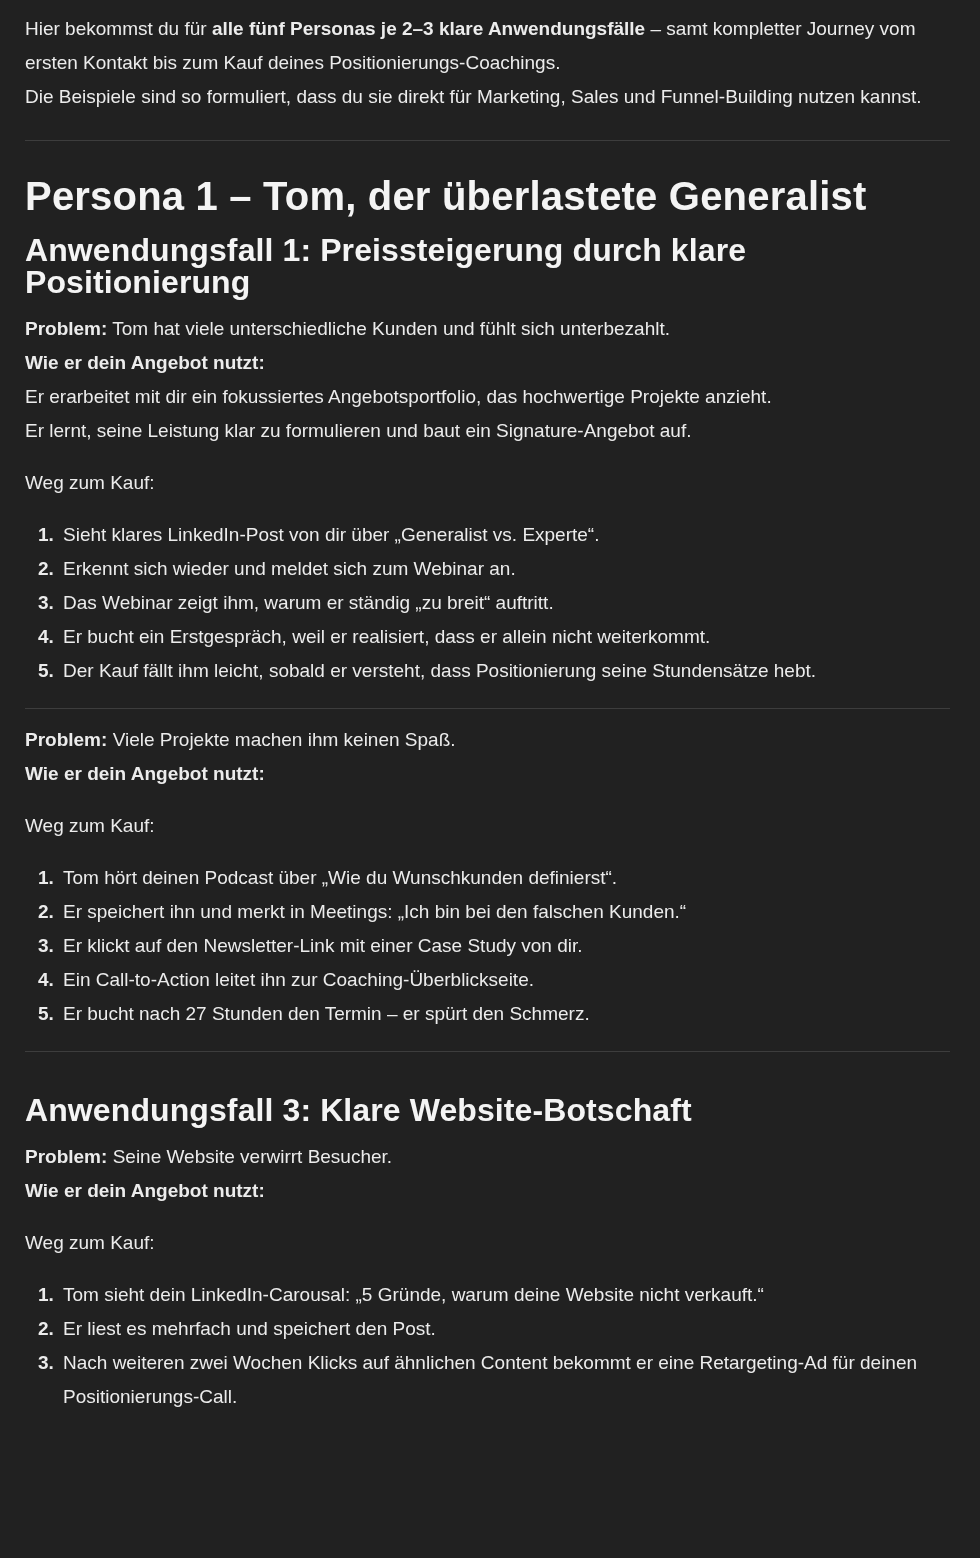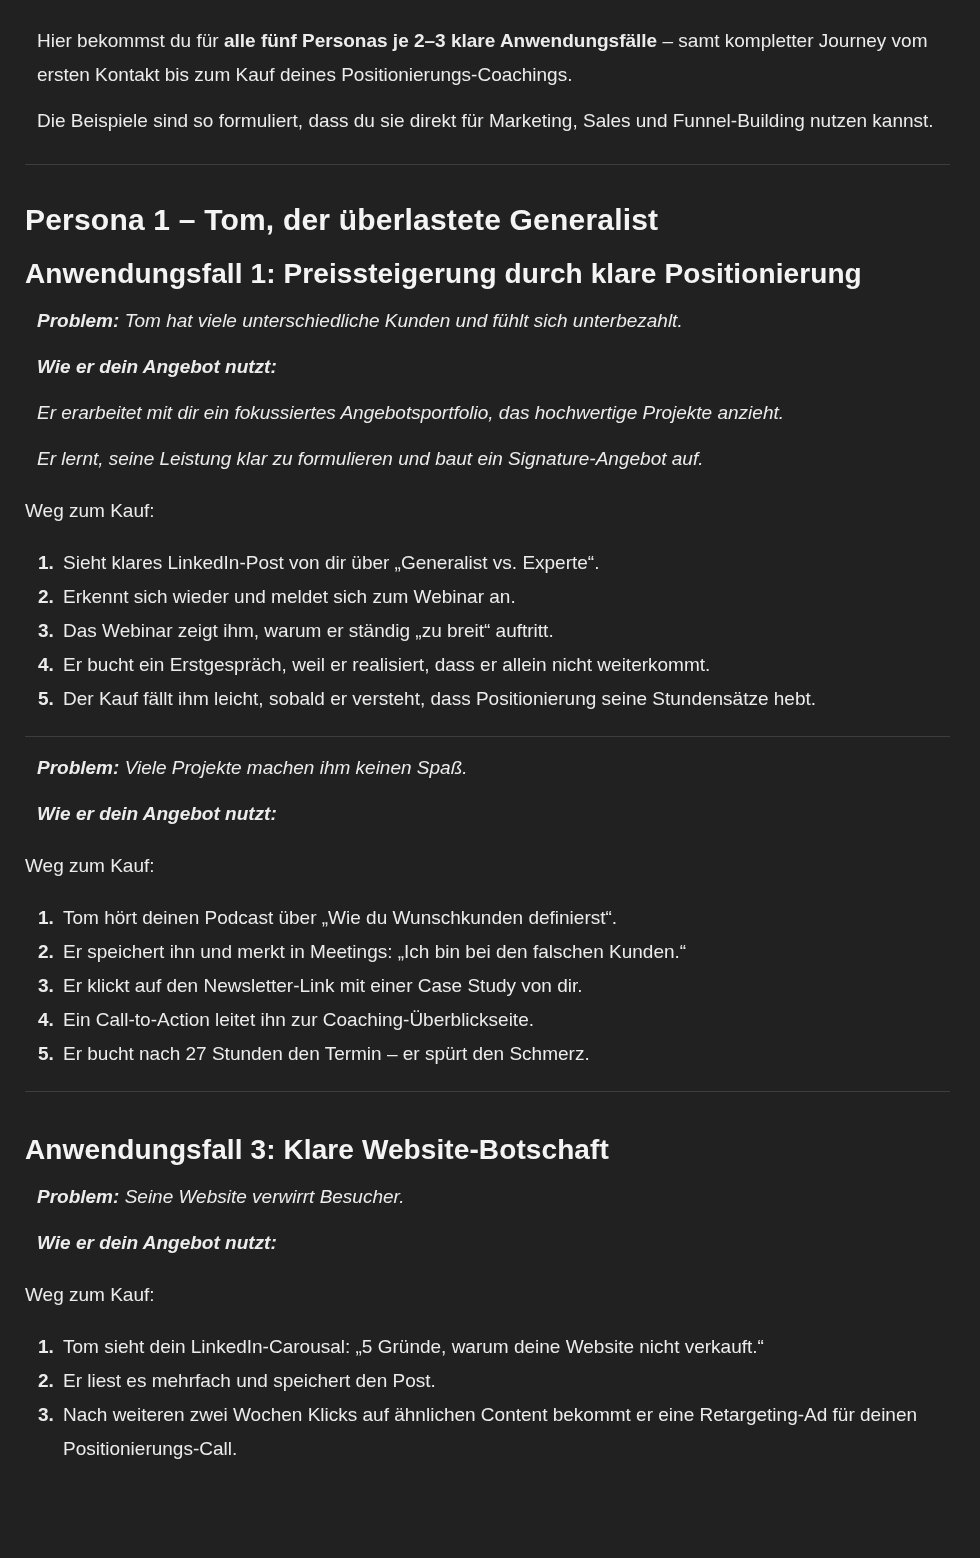--- a/index.html
+++ b/index.html
@@ -10,46 +10,46 @@
     color: #ececec;
     font-family: "Liberation Sans", sans-serif;
     font-size: 19px;
     line-height: 34px;
     overflow: hidden;
   }
   .content {
     padding: 12px 30px 0 25px;
     width: 980px;
   }
-  .para { margin: 12px; }
+  .para { margin: 0; }
   b, .bold { font-weight: 700; }
   hr.divider {
     border: none;
     border-top: 1px solid #3d3d3d;
     margin: 26px 0 0 0;
     height: 0;
   }
   h1.persona-title {
-    font-size: 30px;
+    font-size: 40px;
     line-height: 42px;
     font-weight: 700;
     color: #f4f4f4;
     margin: 34px 0 0 0;
     letter-spacing: 0.2px;
   }
   h2.usecase-heading {
-    font-size: 28px;
+    font-size: 32px;
     line-height: 32px;
     font-weight: 700;
     color: #f4f4f4;
     margin: 42px 0 0 0;
     letter-spacing: 0.1px;
   }
   h2.usecase-heading.tight { margin-top: 17px; }
-  .meta-block { margin-top: 14px; font-style: italic; }
+  .meta-block { margin-top: 14px; }
   p.path-label { margin-top: 18px; font-weight: 400; }
   ol.steps {
     list-style: none;
     margin: 18px 0 0 0;
     padding: 0;
   }
   ol.steps li {
     display: flex;
     align-items: flex-start;
     line-height: 34px;

